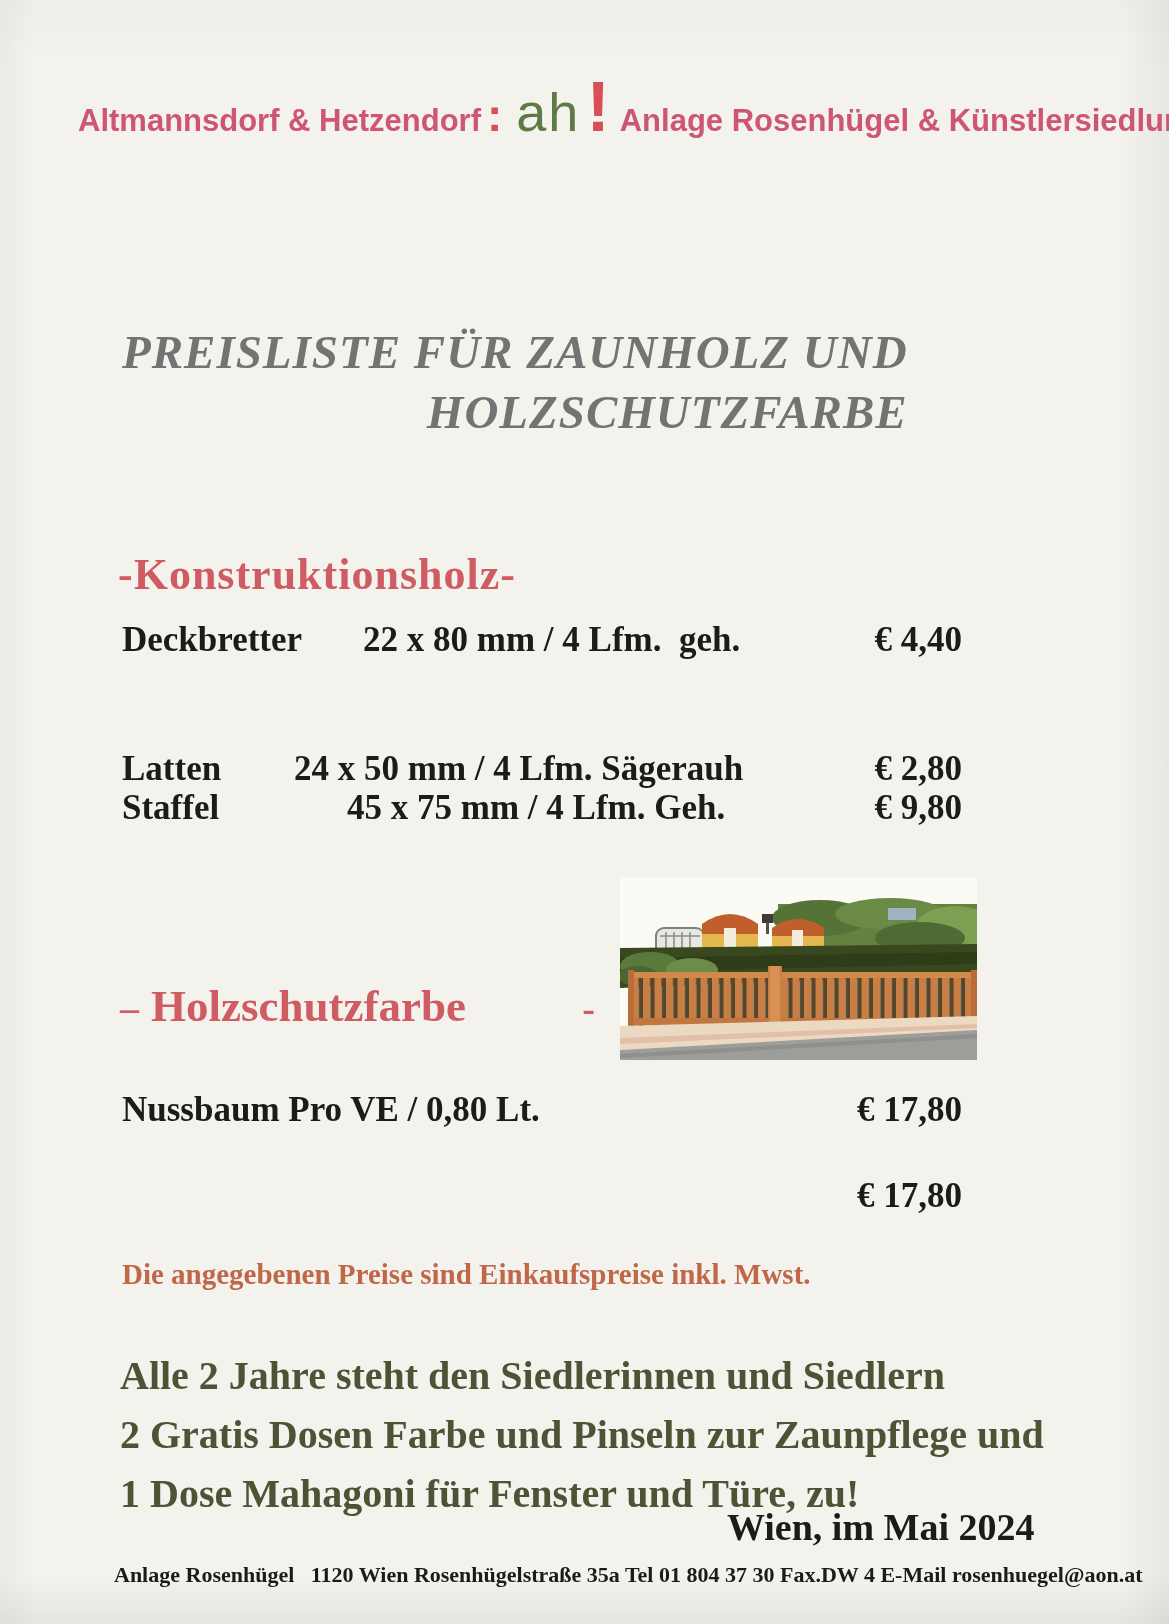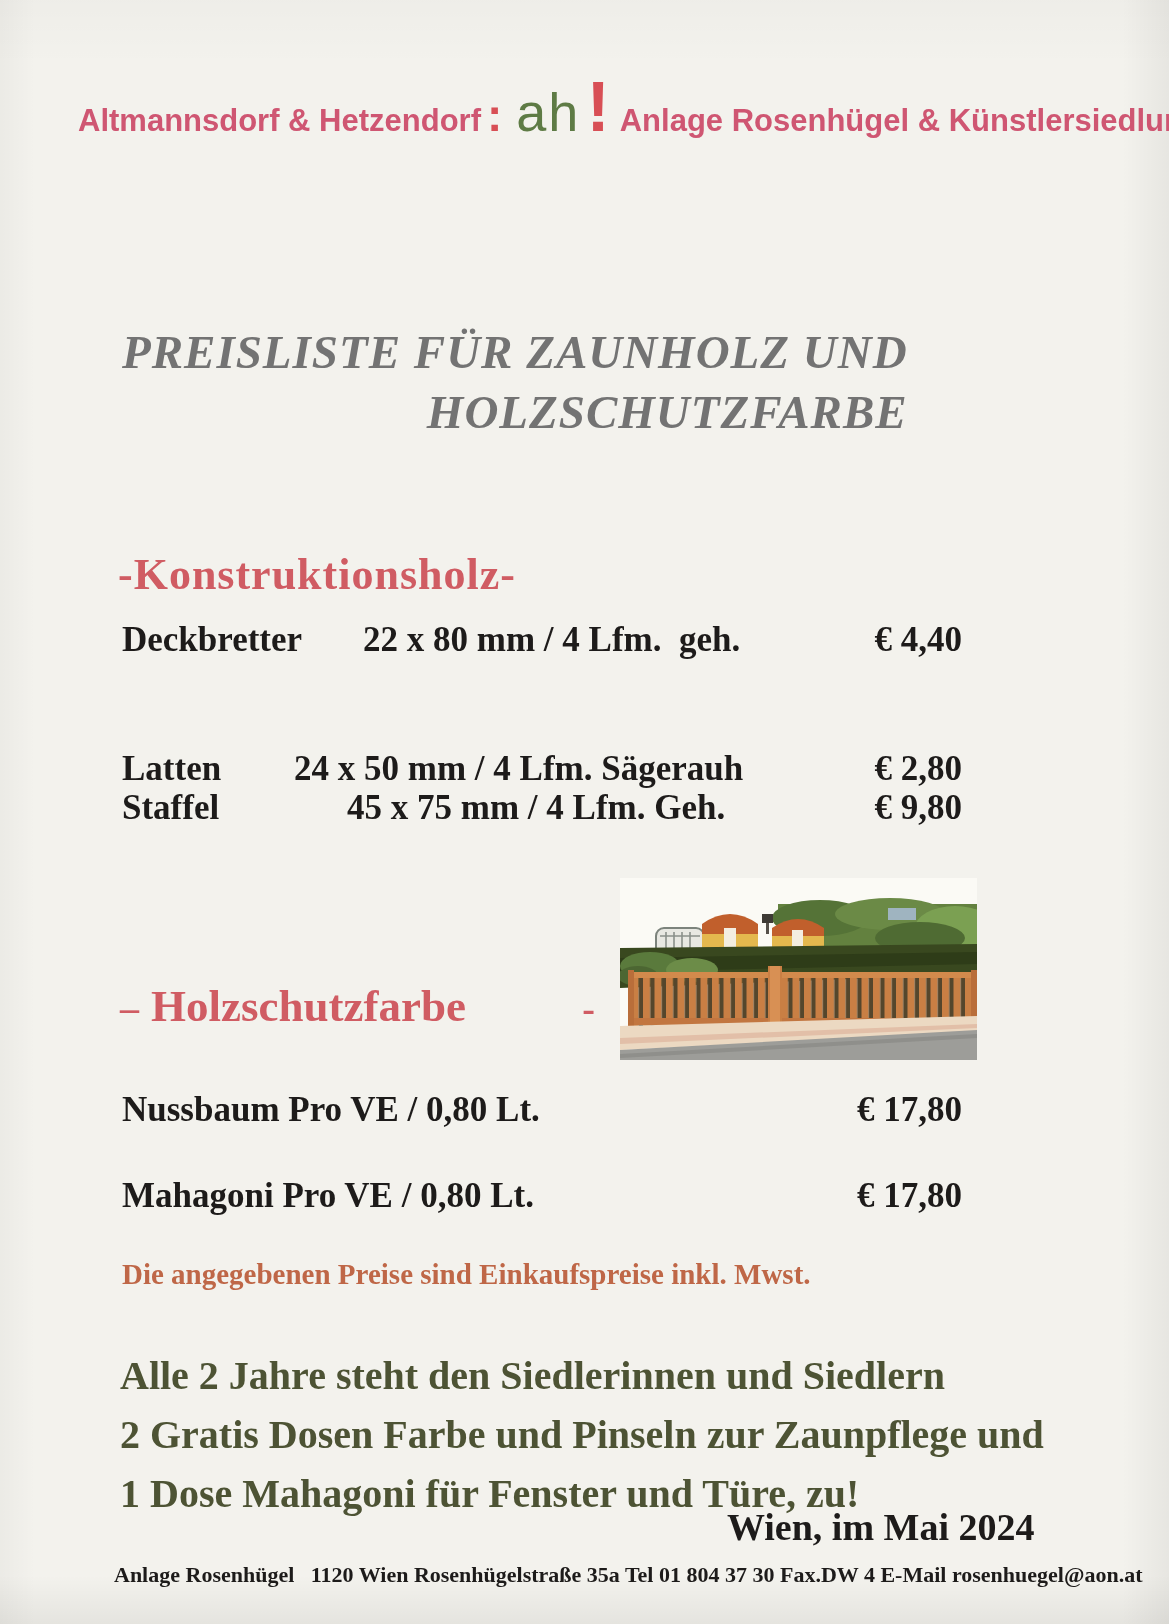--- a/index.html
+++ b/index.html
@@ -159,21 +159,20 @@
   <span class="dash-l">–</span>
   <span class="word">Holzschutzfarbe</span>
   <span class="dash-r">-</span>
 </div>
 
 <div class="price-row row-f1">
   <span class="item-name">Nussbaum Pro VE / 0,80 Lt.</span>
   <span class="item-price">€ 17,80</span>
 </div>
 <div class="price-row row-f2">
-  <span class="item-name">Mahagoni Pro VE / 0,80 Lt.</span>
   <span class="item-price">€ 17,80</span>
 </div>
 
 <div class="price-note">Die angegebenen Preise sind Einkaufspreise inkl. Mwst.</div>
 
 <div class="benefit-text">
   <div>Alle 2 Jahre steht den Siedlerinnen und Siedlern</div>
   <div>2 Gratis Dosen Farbe und Pinseln zur Zaunpflege und</div>
   <div>1 Dose Mahagoni für Fenster und Türe, zu!</div>
 </div>

